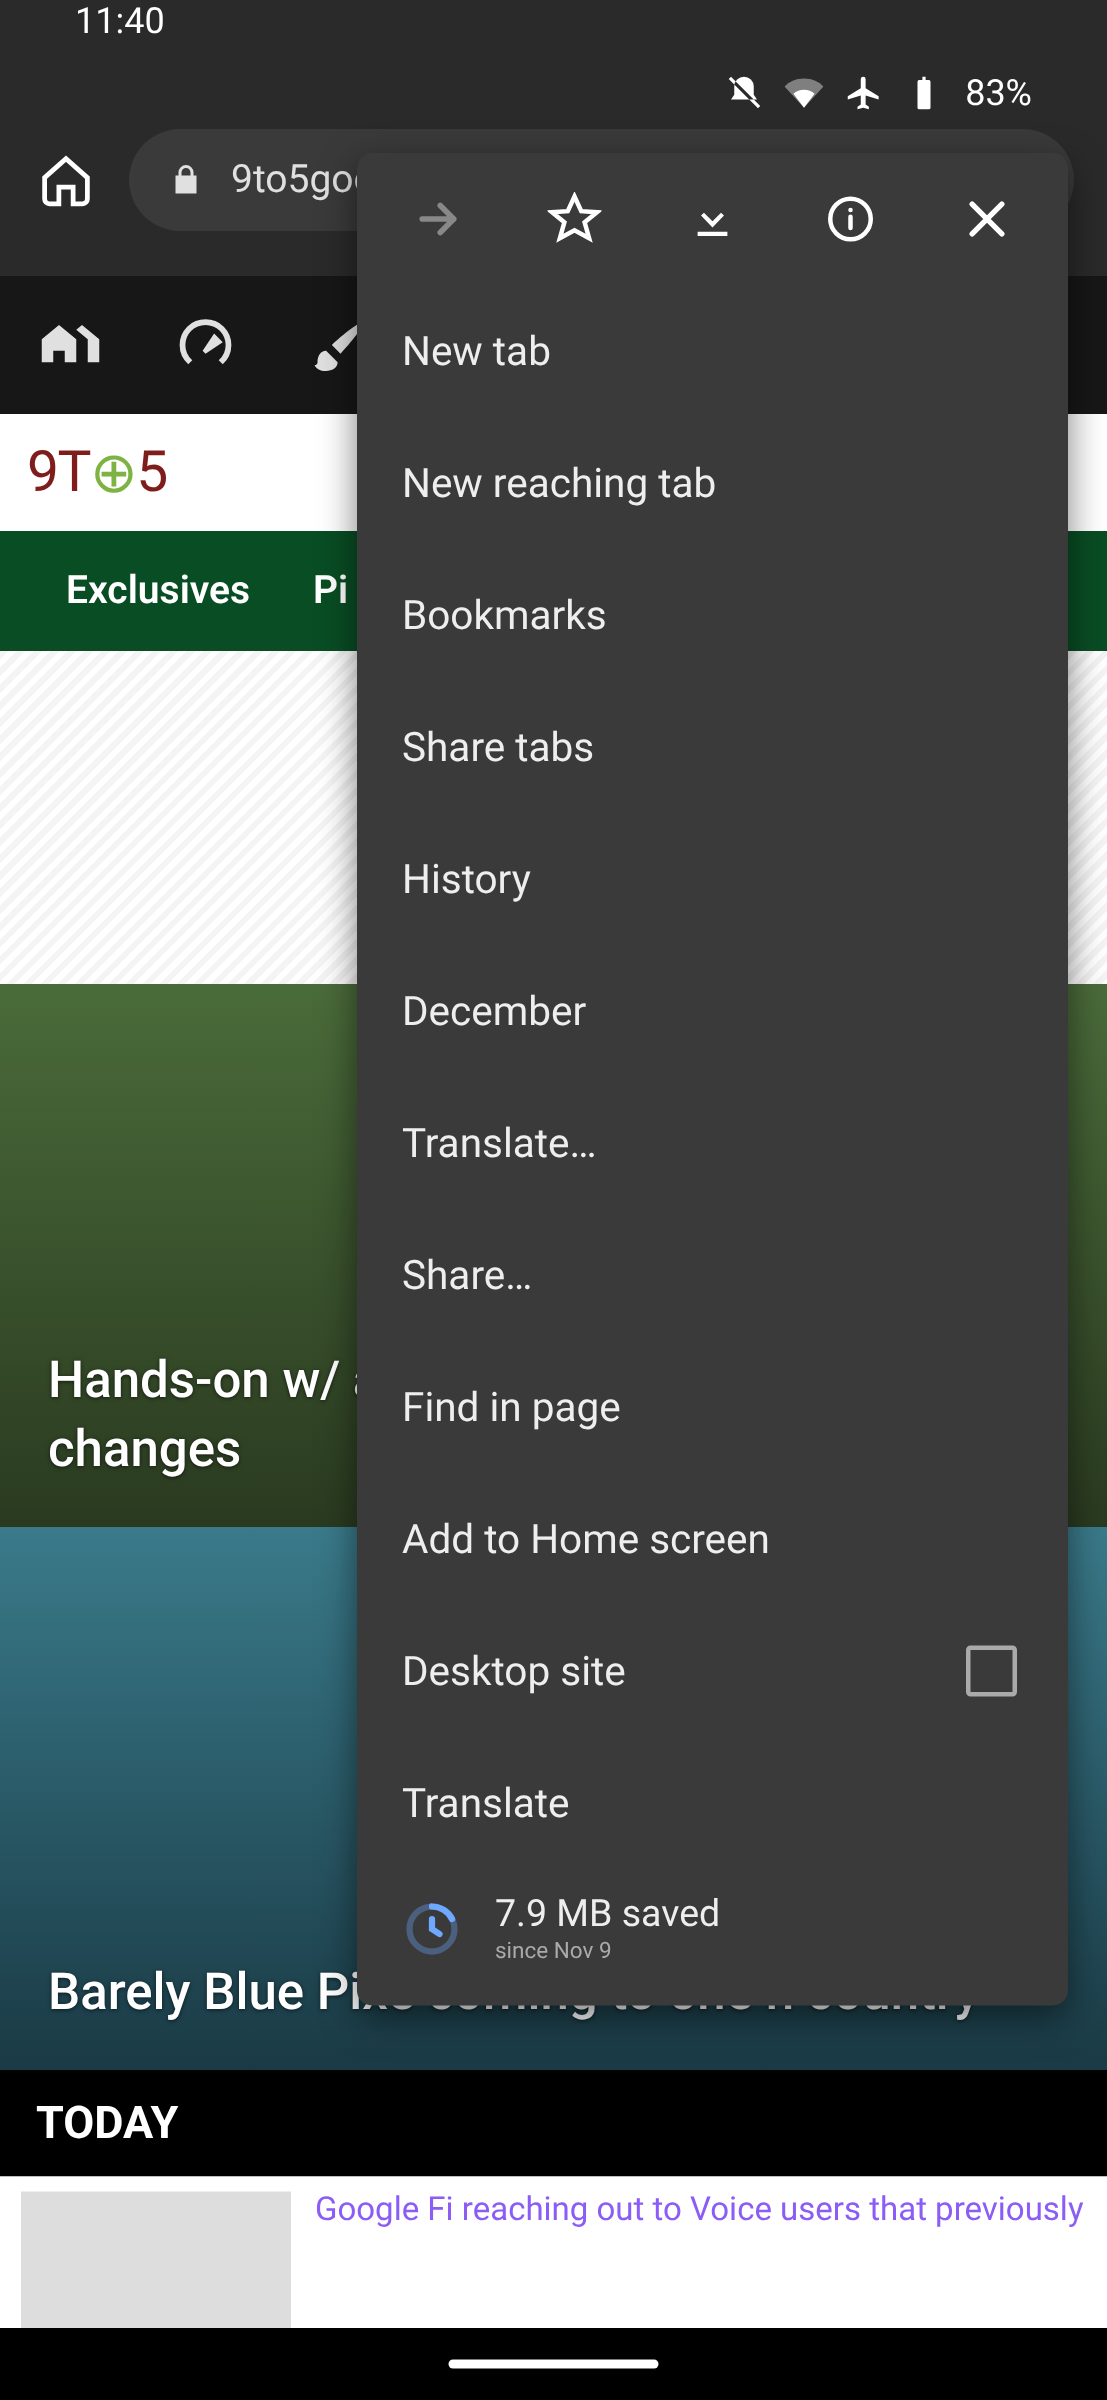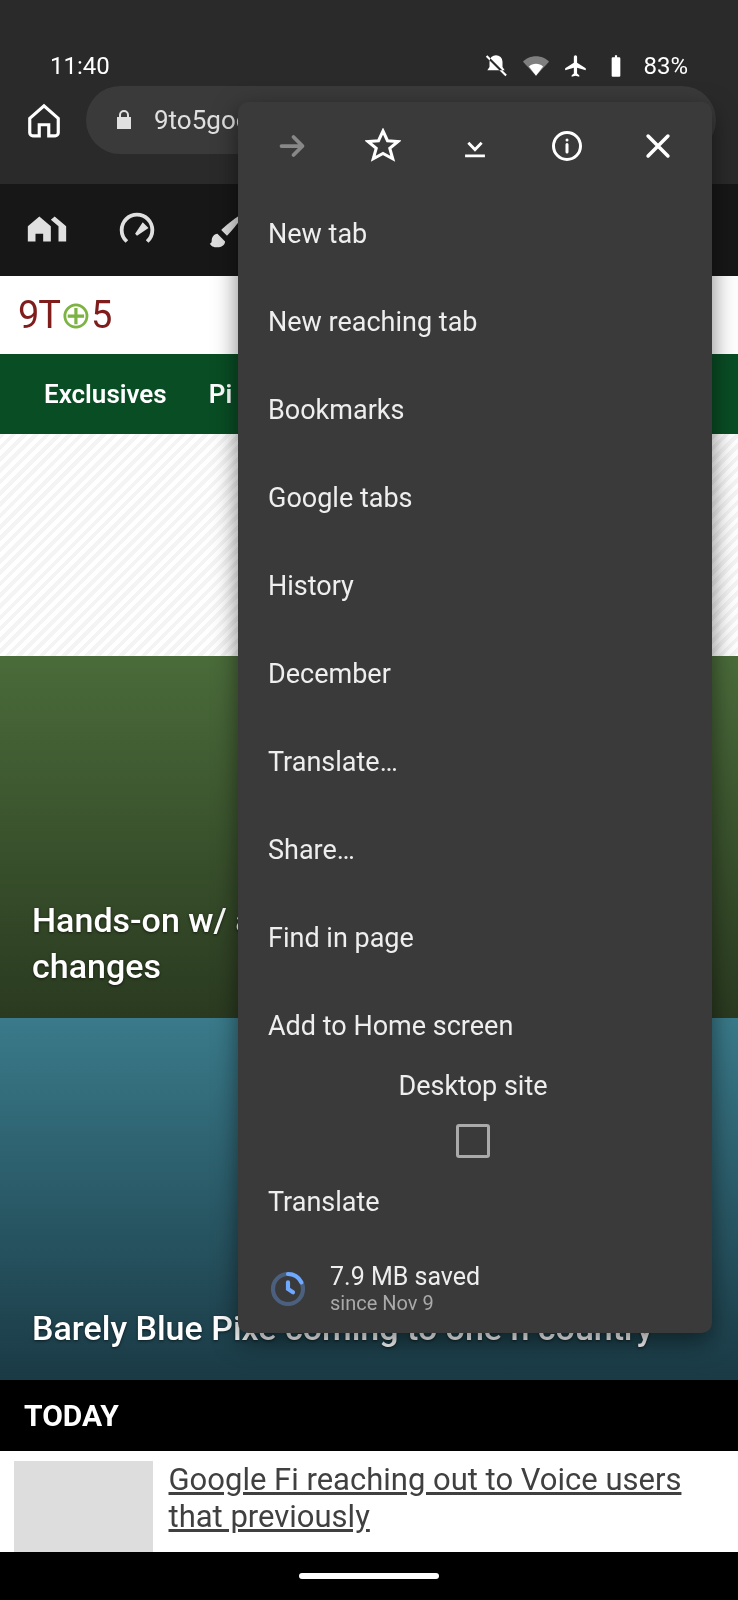--- a/index.html
+++ b/index.html
@@ -7,21 +7,21 @@
     width: 738px;
     height: 1600px;
     background: #2a2a2a;
     font-family: Roboto, -apple-system, sans-serif;
     overflow: hidden;
     position: relative;
   }
   .status-bar {
     height: 80px;
     display: flex;
-    align-items: flex-end;
+    align-items: flex-start;
     justify-content: space-between;
     padding: 0 50px;
     color: #fff;
     font-size: 24px;
   }
   .status-right { display: flex; align-items: center; gap: 14px; margin-top: 48px; }
   .status-right svg { fill: #fff; width: 26px; height: 26px; }
   .urlbar {
     display: flex;
     align-items: center;
@@ -73,56 +73,56 @@
     position:relative; height:362px;
     background:linear-gradient(180deg,#4a6b3a,#2a3a20);
     color:#fff; display:flex; align-items:flex-end;
     padding:28px 32px; font-size:34px; font-weight:500; line-height:1.35;
     text-shadow:0 1px 3px rgba(0,0,0,.6);
   }
   .article.a2 { background:linear-gradient(180deg,#3a7a8a,#1a3a45);}
   .divider { background:#000; color:#fff; padding:18px 24px; font-size:30px; font-weight:700;}
   .news-row { display:flex; gap:16px; padding:10px 14px; background:#fff;}
   .thumb { width:180px; height:100px; background:#ddd;}
-  .news-row .txt { font-size:31px; color:#404040;text-decoration:underline;}
+  .news-row .txt { font-size:22px; color:#8b5cf6;}
   .navbar {
     position:absolute; bottom:0; left:0; right:0;
     height:48px; background:#000;
     display:flex; align-items:center; justify-content:center;
   }
   .navhandle { width:140px; height:6px; background:#fff; border-radius:3px;}
   
   .menu {
     position:absolute;
     top:102px; left:238px; right:26px;
     background:#3a3a3a;
     border-radius:10px;
     box-shadow:0 8px 24px rgba(0,0,0,.5);
-    padding-bottom:10px;
+    padding-bottom:20px;
   }
   .menu-icon-row {
     height:88px;
     display:flex; align-items:center; justify-content:space-around;
     padding:0 8px;
   }
   .menu-icon-row .ibtn { width:44px; height:44px; display:flex; align-items:center; justify-content:center;}
   .menu-icon-row .ibtn.dim svg{ stroke:#888;}
   .menu-item {
     height:88px;
     display:flex; align-items:center;
     padding:0 30px;
     color:#eee; font-size:27px;
   }
-  .menu-item.checkbox { justify-content:space-between; padding-right:34px;flex-direction:column;}
+  .menu-item.checkbox { justify-content:space-between; padding-right:34px;}
   .chk { width:34px; height:34px; border:3px solid #aaa; border-radius:3px;}
   .saved-row {
     display:flex; align-items:center; gap:22px; padding:16px 30px 8px;
   }
   .saved-text .big { color:#eee; font-size:25px;}
-  .saved-text .sm { color:#aaa; font-size:20px;}
+  .saved-text .sm { color:#aaa; font-size:15px;}
 </style>
 </head>
 <body>
 
 <div class="status-bar">
   <span>11:40</span>
   <div class="status-right">
     <svg viewBox="0 0 24 24">
         <path d="M12 2a6 6 0 0 0-6 6v5l-2 3h16l-2-3V8a6 6 0 0 0-6-6zm-8 0 18 18-1.4 1.4L2.6 3.4 4 2z"></path>
       </svg>
@@ -225,21 +225,21 @@
   <div class="menu-item">
       <span>New tab</span>
     </div>
   <div class="menu-item">
       <span>New reaching tab</span>
     </div>
   <div class="menu-item">
       <span>Bookmarks</span>
     </div>
   <div class="menu-item">
-      <span>Google tabs</span>
+      <span>Share tabs</span>
     </div>
   <div class="menu-item">
       <span>History</span>
     </div>
   <div class="menu-item">
       <span>December</span>
     </div>
   <div class="menu-item">
       <span>Translate…</span>
     </div>

